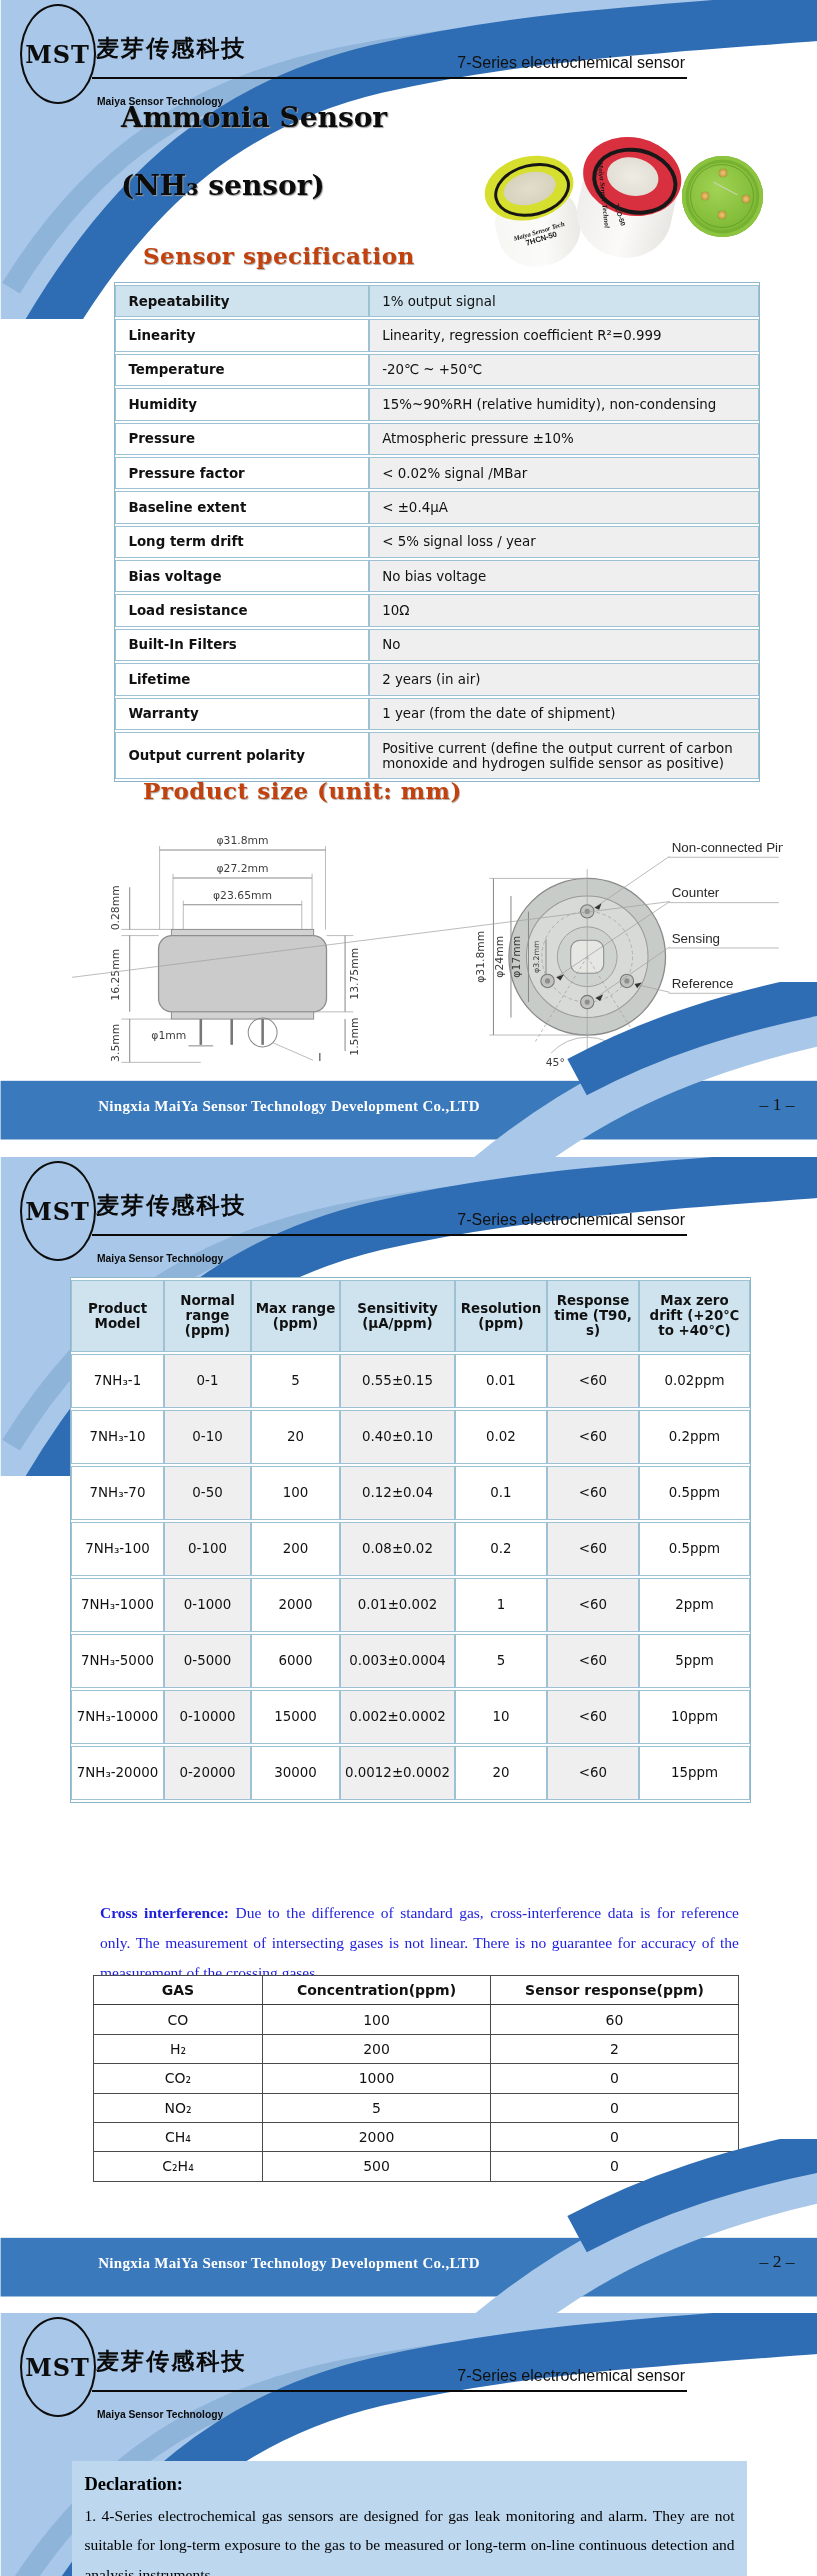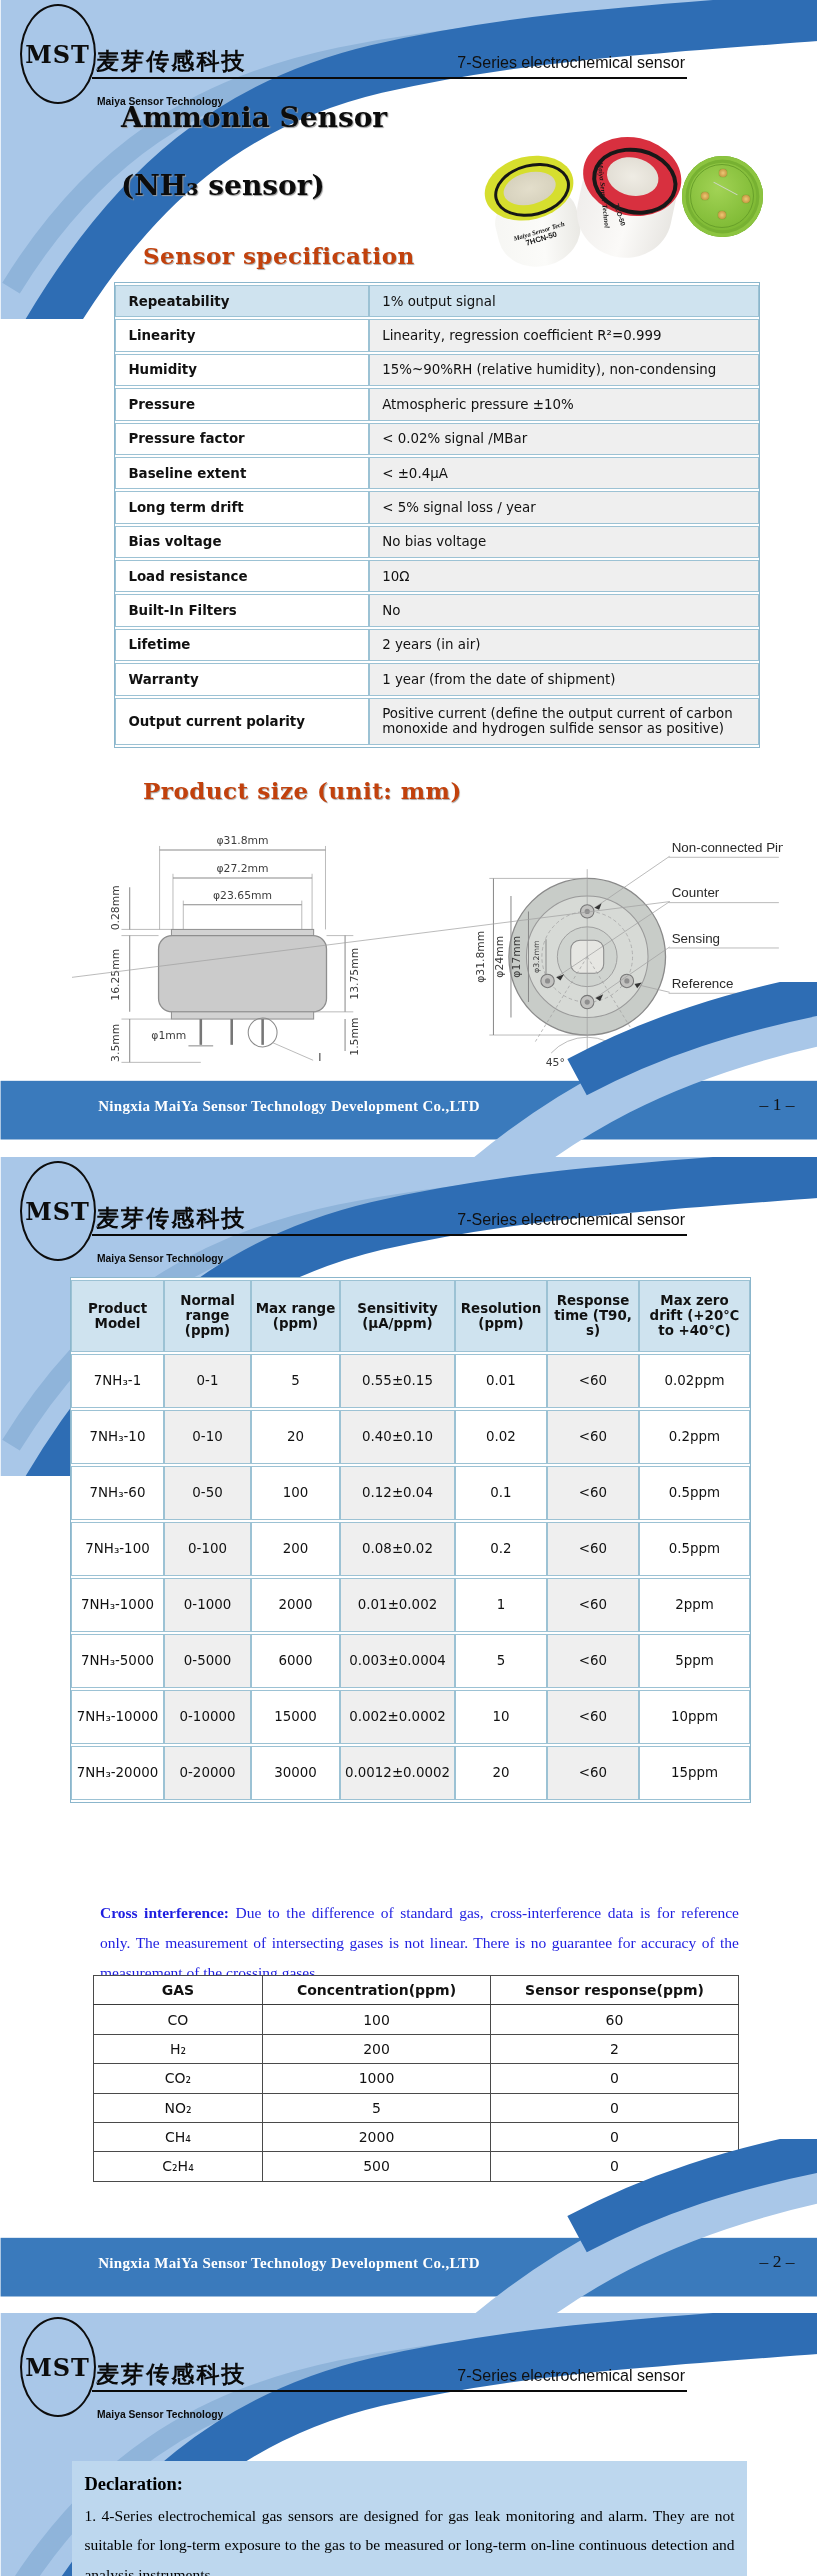--- a/index.html
+++ b/index.html
@@ -4,21 +4,21 @@
 <style>
   html,body{margin:0;padding:0;}
   body{width:818px;height:3470px;position:relative;background:#ffffff;font-family:"Liberation Sans",sans-serif;}
   .page{position:absolute;left:0;width:818px;height:1157px;overflow:hidden;background:#fff;}
   #page1{top:0;} #page2{top:1157px;} #page3{top:2313px;}
 
   
   .hdr-svg{position:absolute;left:0;top:0;width:818px;height:319px;pointer-events:none;}
   .logo-ellipse{position:absolute;left:19.6px;top:4.1px;width:72px;height:96px;border:2.6px solid #0d0d0d;border-radius:50%;
     display:flex;align-items:center;justify-content:center;font:bold 24px "DejaVu Serif",serif;letter-spacing:1px;color:#0d0d0d;}
-  .brand-cn{position:absolute;left:96px;top:46px;font:800 23px "DejaVu Sans",sans-serif;letter-spacing:2.1px;color:#0a0a0a;}
+  .brand-cn{position:absolute;left:96px;top:33px;font:800 23px "DejaVu Sans",sans-serif;letter-spacing:2.1px;color:#0a0a0a;}
   .brand-en{position:absolute;left:97px;top:60px;font:bold 10.3px "Liberation Sans",sans-serif;color:#0a0a0a;margin-top:36px;}
   .hdr-rule{position:absolute;left:92px;top:77px;width:595px;height:1.5px;background:#0a0a0a;}
   .series-title{position:absolute;left:376px;top:54px;width:309px;text-align:right;font:400 16px "Liberation Sans",sans-serif;color:#101010;}
 
   
   .footer{position:absolute;left:0;bottom:0;width:818px;height:175px;padding-left:20px;}
   .footer svg{position:absolute;left:0;top:0;width:818px;height:175px;}
   .footer-company{position:absolute;left:93px;top:116px;width:392px;text-align:center;
     font:bold 15px "Liberation Serif",serif;color:#ffffff;letter-spacing:0.3px;}
   .footer-page{position:absolute;right:25px;top:112px;width:72px;text-align:center;font:17.5px "Liberation Serif",serif;color:#111;}
@@ -148,20 +148,24 @@
 
   <table class="spec-table">
     <tbody>
         <tr>
           <td>Repeatability</td>
           <td>1% output signal</td>
         </tr>
         <tr>
           <td>Linearity</td>
           <td>Linearity, regression coefficient R²=0.999</td>
+        </tr>
+        <tr>
+          <td>Temperature</td>
+          <td>-20℃ ~ +50℃</td>
         </tr>
         <tr>
           <td>Humidity</td>
           <td>15%~90%RH (relative humidity), non-condensing</td>
         </tr>
         <tr>
           <td>Pressure</td>
           <td>Atmospheric pressure ±10%</td>
         </tr>
         <tr>
@@ -358,21 +362,21 @@
         <tr>
           <td>7NH₃-10</td>
           <td>0-10</td>
           <td>20</td>
           <td>0.40±0.10</td>
           <td>0.02</td>
           <td>&lt;60</td>
           <td>0.2ppm</td>
         </tr>
         <tr>
-          <td>7NH₃-60</td>
+          <td>7NH₃-70</td>
           <td>0-50</td>
           <td>100</td>
           <td>0.12±0.04</td>
           <td>0.1</td>
           <td>&lt;60</td>
           <td>0.5ppm</td>
         </tr>
         <tr>
           <td>7NH₃-100</td>
           <td>0-100</td>

